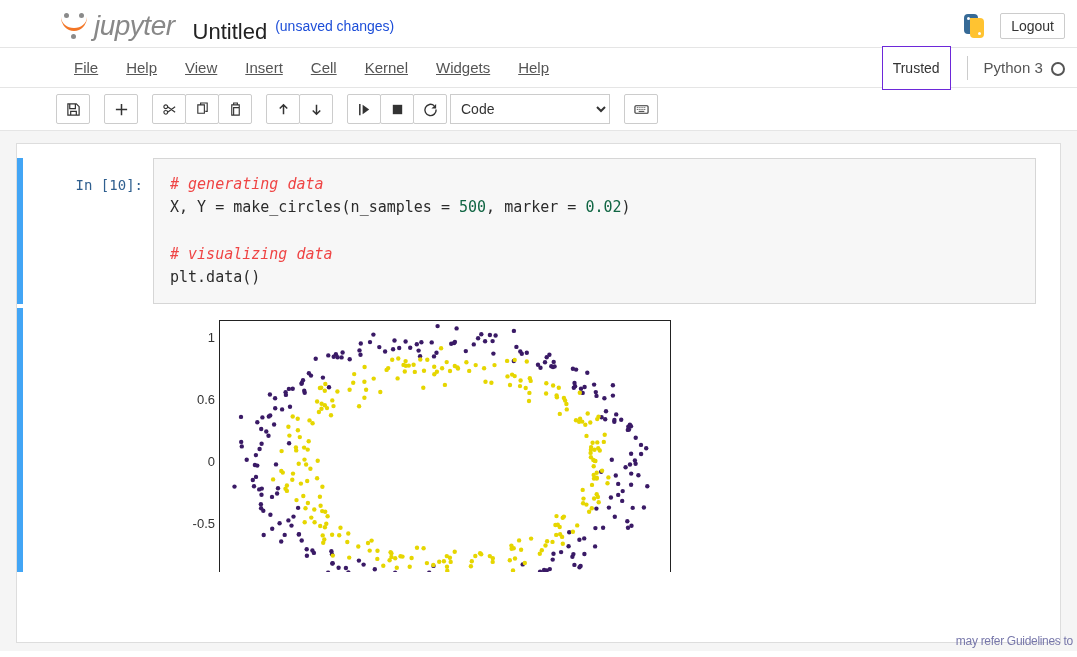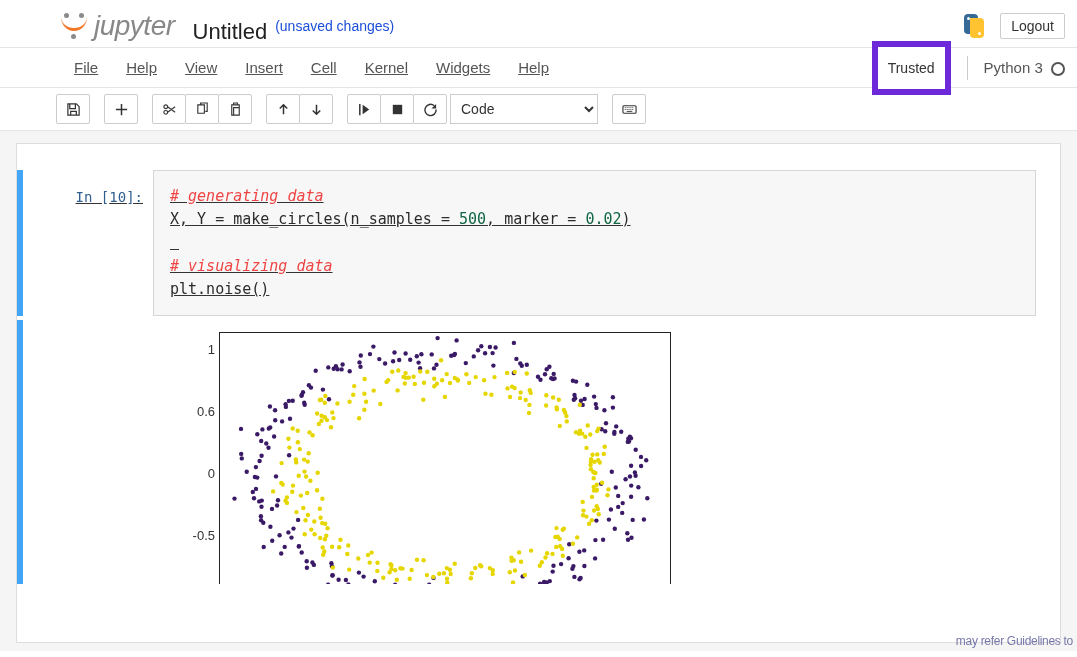--- a/index.html
+++ b/index.html
@@ -39,21 +39,21 @@
   .menubar {
     display:flex; align-items:center;
     padding: 0 12px 0 60px;
     height: 40px;
     border-bottom: 1px solid #e5e5e5;
     font-size:15px;
     color:#555;
   }
   .menubar .menu-item { padding:8px 14px; cursor:pointer;text-decoration:underline; }
   .menubar-right { margin-left:auto; display:flex; align-items:center; gap:16px; }
-  .trusted-badge { border:6px solid #6d28d9; padding:13px 10px; font-size:14px; color:#333; background:#fff;}
+  .trusted-badge { border:1px solid #6d28d9; padding:13px 10px; font-size:14px; color:#333; background:#fff;}
   .divider { width:1px; height:24px; background:#ccc; }
   .kernel-name { font-size:15px; color:#555; }
   .kernel-status-icon { width:14px; height:14px; border:2px solid #555; border-radius:50%; display:inline-block; vertical-align:middle; margin-left:4px;}
   
   .toolbar {
     display:flex; align-items:center;
     padding:6px 12px 6px 56px;
     border-bottom:1px solid #e5e5e5;
     background:#fff;
     gap:4px;
@@ -63,31 +63,31 @@
     width:34px; height:30px;
     display:flex; align-items:center; justify-content:center;
     cursor:pointer; border-radius:2px;
     color:#333;
   }
   .tb-btn svg { width:15px; height:15px; }
   .tb-group { display:flex; }
   .tb-group .tb-btn + .tb-btn { margin-left:-1px; }
   .tb-sep { width:6px; }
   .cell-type-select {
-    border:1px solid #ccc; height:30px; width:148px; font-size:14px;
+    border:1px solid #ccc; height:30px; width:160px; font-size:14px;
     padding:0 6px; color:#333; background:#fff; margin-left:-1px;
   }
   
   .notebook-bg { background:#f5f5f5; padding:12px 0 0 0; min-height:520px;}
   .notebook-container {
     background:#fff; margin:0 16px; border:1px solid #ddd;
     padding:14px 0 0 0;
     min-height:500px;
   }
-  .cell { display:flex; margin:12px 0 0 0; position:relative; padding-bottom:4px;text-decoration:underline;}
+  .cell { display:flex; margin:0 0 0 0; position:relative; padding-bottom:4px;}
   .cell-bar { width:6px; background:#42a5f5; margin-right:0; }
   .prompt-area { width:130px; text-align:right; padding:18px 10px 0 0; }
   .prompt-text { font-family: "Menlo","Consolas","DejaVu Sans Mono",monospace; font-size:14px; color:#2f5f8f;}
   .prompt-text .num { font-weight: normal; }
   .code-area {
     flex:1; margin-right:24px;
     border:1px solid #d6d6d6; background:#f7f7f7;
     padding:14px 16px;
     font-family:"Menlo","Consolas","DejaVu Sans Mono",monospace;
     font-size:15px; line-height:1.55;
@@ -236,21 +236,21 @@
     <div class="cell">
       <div class="cell-bar"></div>
       <div class="prompt-area">
         <span class="prompt-text"><span>In [</span><span class="num">10</span><span>]:</span></span>
       </div>
       <div class="code-area">
 <div><span class="c-comment"># generating data</span></div>
 <div><span>X, Y = make_circles(n_samples = </span><span class="c-num">500</span><span>, marker = </span><span class="c-num">0.02</span><span>)</span></div>
 <div>&nbsp;</div>
 <div><span class="c-comment"># visualizing data</span></div>
-<div><span>plt.noise()</span></div>
+<div><span>plt.data()</span></div>
       </div>
     </div>
 
     <div class="output-row">
       <div class="cell-bar" style="background:#42a5f5;"></div>
       <div class="output-pad"></div>
       <div class="output-plot">
         <div class="plot-box">
           <div class="plot-border"></div>
           <div class="ytick" style="top:14px;">1</div>

